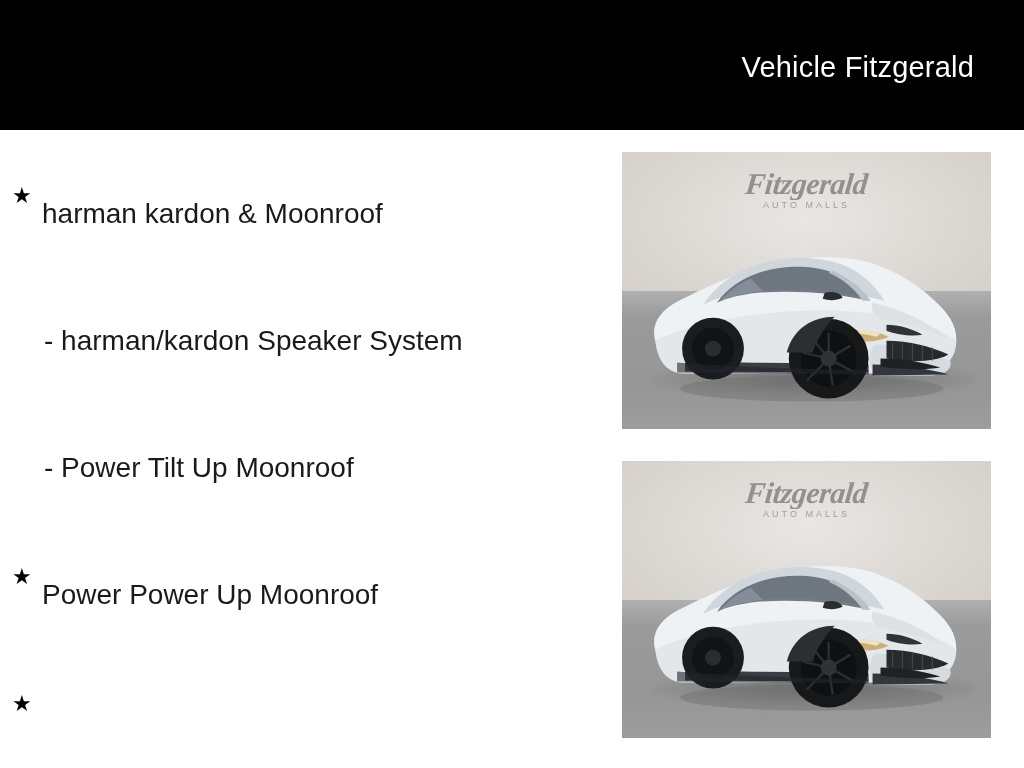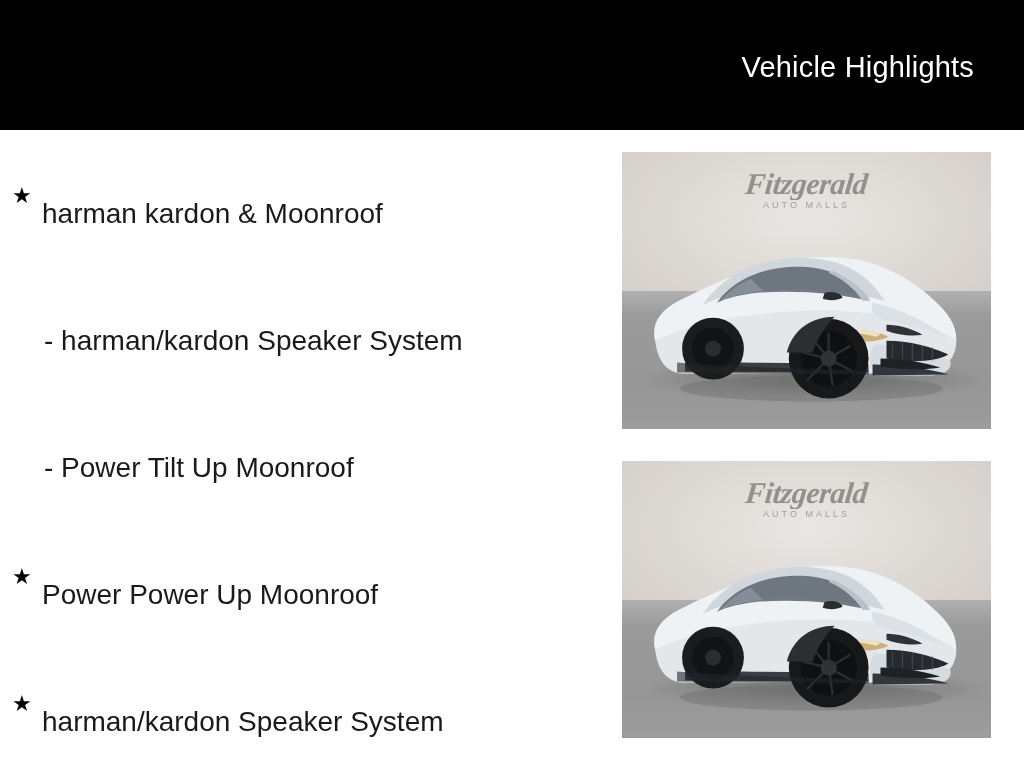--- a/index.html
+++ b/index.html
@@ -158,21 +158,21 @@
     left: 4%;
     top: 22%;
     width: 92%;
     height: 72%;
   }
 </style>
 </head>
 <body>
 
 <div class="header-band">
-  <div class="header-title">Vehicle Highlights</div>
+  <div class="header-title">Vehicle Fitzgerald</div>
 </div>
 
 <div class="highlights-list">
 
   <div class="highlight-row l0">
     <span class="bullet-star">★</span>
     <span class="highlight-text">harman kardon &amp; Moonroof</span>
   </div>
 
   <div class="highlight-row l2">
@@ -185,21 +185,20 @@
     <span class="highlight-text sub">- harman/kardon Speaker System</span>
   </div>
 
   <div class="highlight-row l3">
     <span class="bullet-star">★</span>
     <span class="highlight-text">Power Power Up Moonroof</span>
   </div>
 
   <div class="highlight-row l4">
     <span class="bullet-star">★</span>
-    <span class="highlight-text">harman/kardon Speaker System</span>
   </div>
 
 </div>
 
 <div class="photo photo-1">
   <div class="backdrop"></div>
   <div class="floor"></div>
   <div class="watermark">
     <span class="wm-main">Fitzgerald</span>
     <span class="wm-sub">AUTO MALLS</span>

